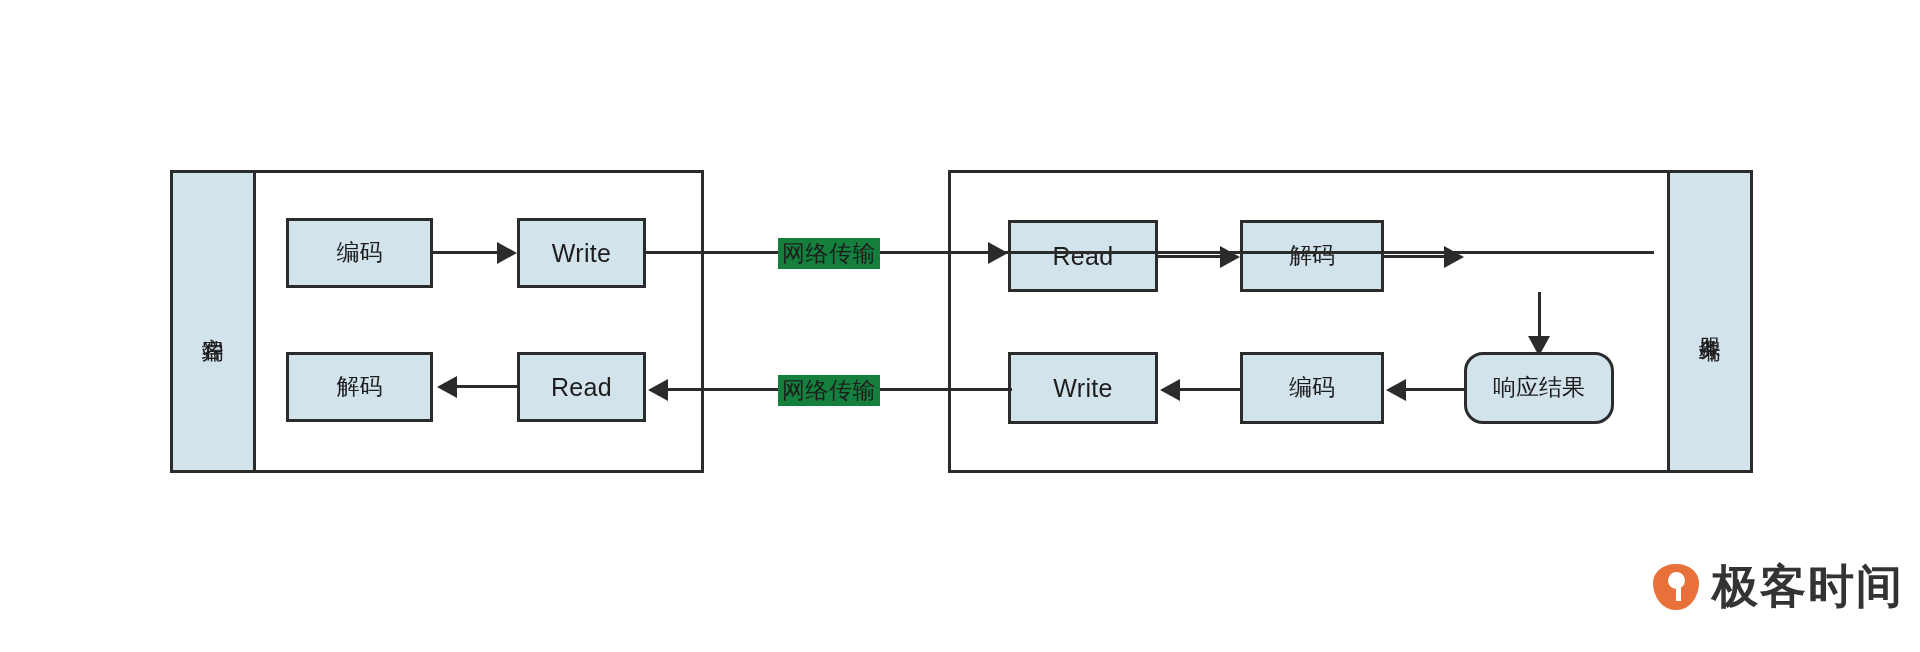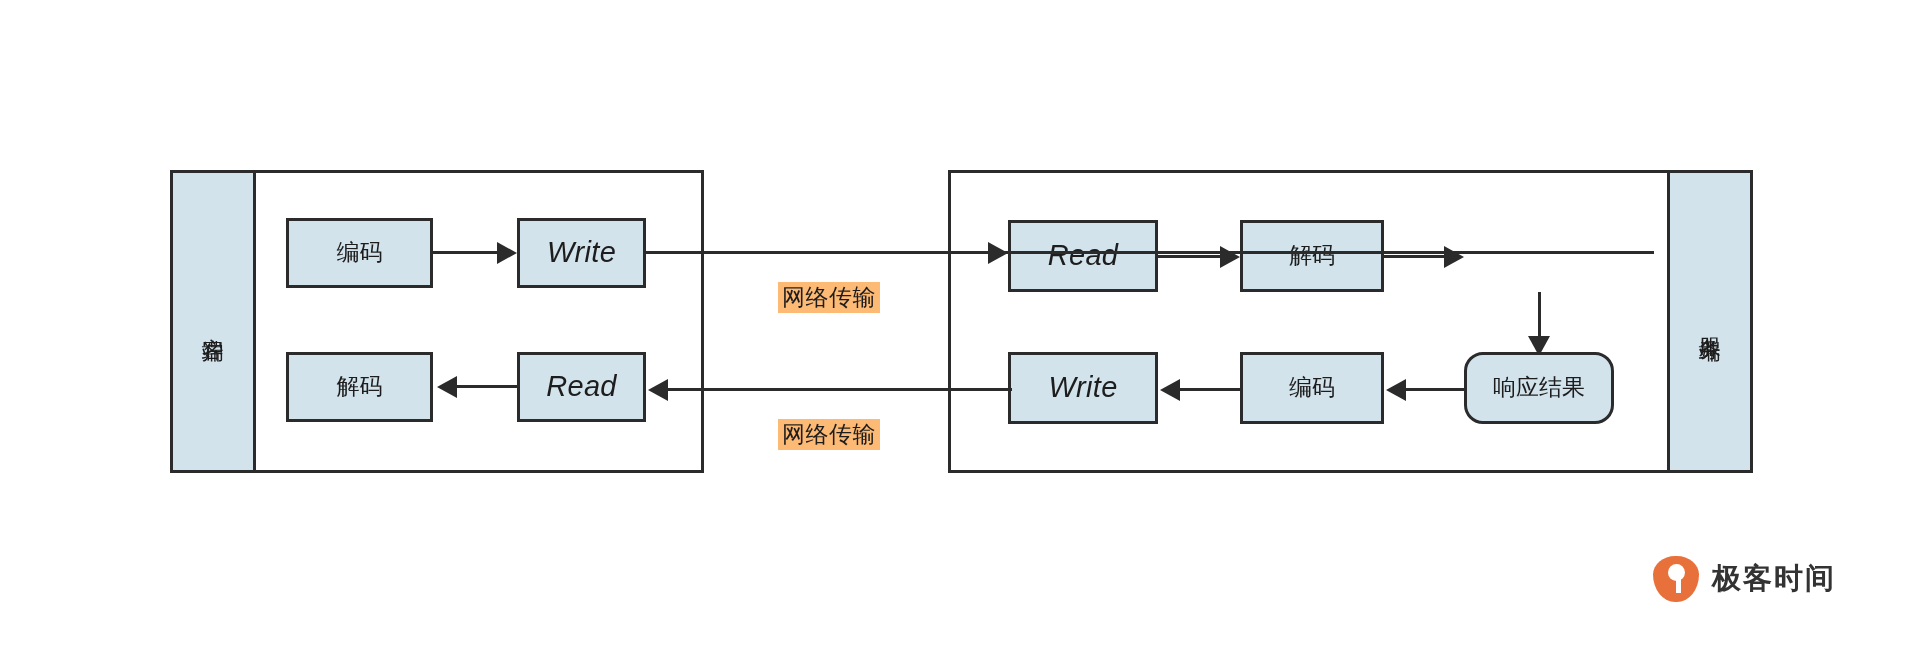--- a/index.html
+++ b/index.html
@@ -56,21 +56,21 @@
     border: 3px solid #2b2b2b;
     display: flex;
     align-items: center;
     justify-content: center;
     text-align: center;
     color: #1d1d1d;
     font-size: 23px;
     line-height: 1.28;
     white-space: pre-line;
   }
-  .node.latin { font-size: 29px; letter-spacing: 0.3px; font-style: italic; }
+  .node.latin { font-size: 25px; letter-spacing: 0.3px; }
 
   
   .h-line {
     position: absolute;
     height: 3px;
     background: #2b2b2b;
   }
   .v-line {
     position: absolute;
     width: 3px;
@@ -97,24 +97,23 @@
     border-right: 11px solid transparent;
     border-top: 20px solid #2b2b2b;
   }
 
   
   .edge-label {
     position: absolute;
     color: #1d1d1d;
     font-size: 23px;
     letter-spacing: 0.5px;
-    background: #fdba74;
+    background: #15803d;
     padding: 0 4px;
     white-space: nowrap;
-    margin-top: 44px;
   }
 
   
   #brand {
     position: absolute;
     left: 1653px;
     top: 556px;
     display: flex;
     align-items: center;
     gap: 13px;
@@ -140,21 +139,21 @@
   }
   #brand-mark .mark-stem {
     position: absolute;
     width: 5px;
     height: 19px;
     background: #ffffff;
     left: 23px;
     top: 18px;
   }
   #brand-text {
-    font-size: 29px;
+    font-size: 46px;
     color: #333333;
     letter-spacing: 2px;
     font-weight: bold;
   }
 </style>
 </head>
 <body>
 
 <div id="canvas">
 

